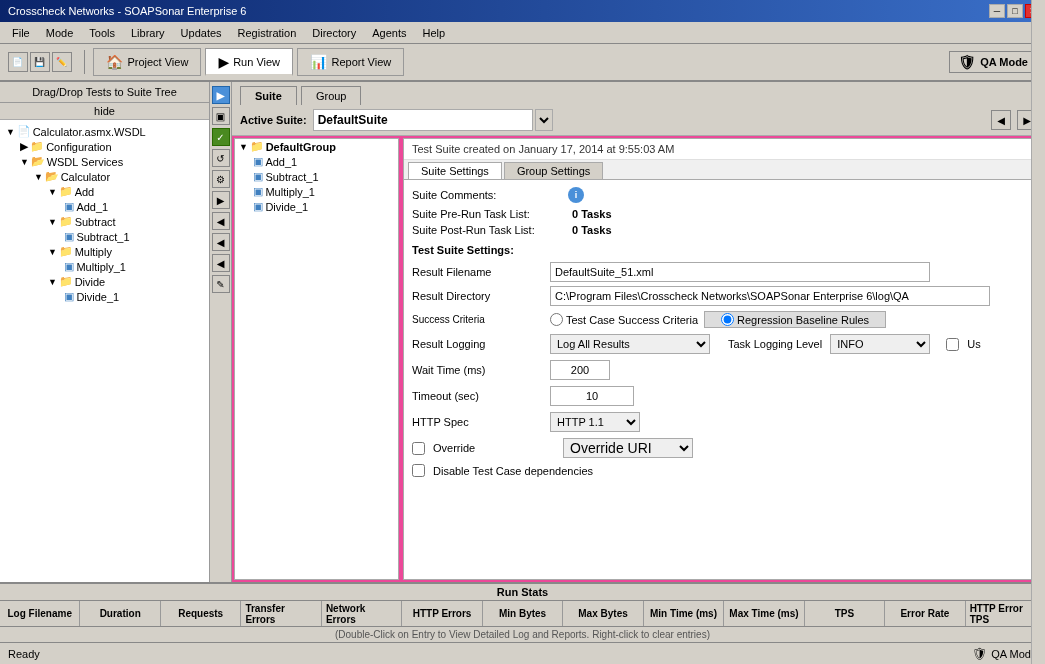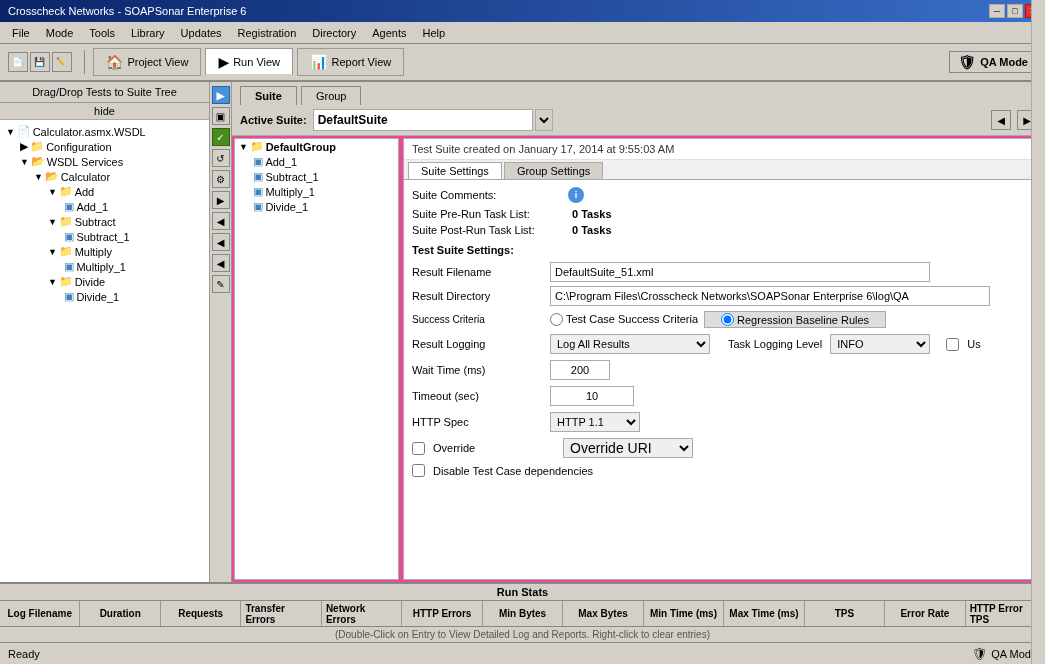--- a/index.html
+++ b/index.html
@@ -274,21 +274,21 @@
           </div>
 
           <div style="display:flex;align-items:center;padding:2px 0;gap:8px;">
             <span style="font-size:11px;width:130px;">Result Directory</span>
             <input type="text" style="width: 440px; height: 20px; font-size: 11px; border: 1px solid rgb(170, 170, 170); padding: 1px 4px;" value="C:\Program Files\Crosscheck Networks\SOAPSonar Enterprise 6\log\QA">
           </div>
 
           <div style="display:flex;align-items:center;padding:3px 0;gap:8px;">
             <span style="font-size:10px;width:130px;">Success Criteria</span>
             <div style="display:flex;align-items:center;gap:6px;">
-              <label style="display:flex;align-items:flex-start;gap:3px;font-size:11px;cursor:pointer;">
+              <label style="display:flex;align-items:center;gap:3px;font-size:11px;cursor:pointer;">
                 <input type="radio" name="success" style="">
                 <span>Test Case Success Criteria</span>
               </label>
               <label style="display:flex;align-items:center;gap:3px;font-size:11px;cursor:pointer;background:#ddd;border:1px solid #aaa;padding:1px 16px;">
                 <input type="radio" name="success" checked="" style="">
                 <span>Regression Baseline Rules</span>
               </label>
             </div>
           </div>
 

